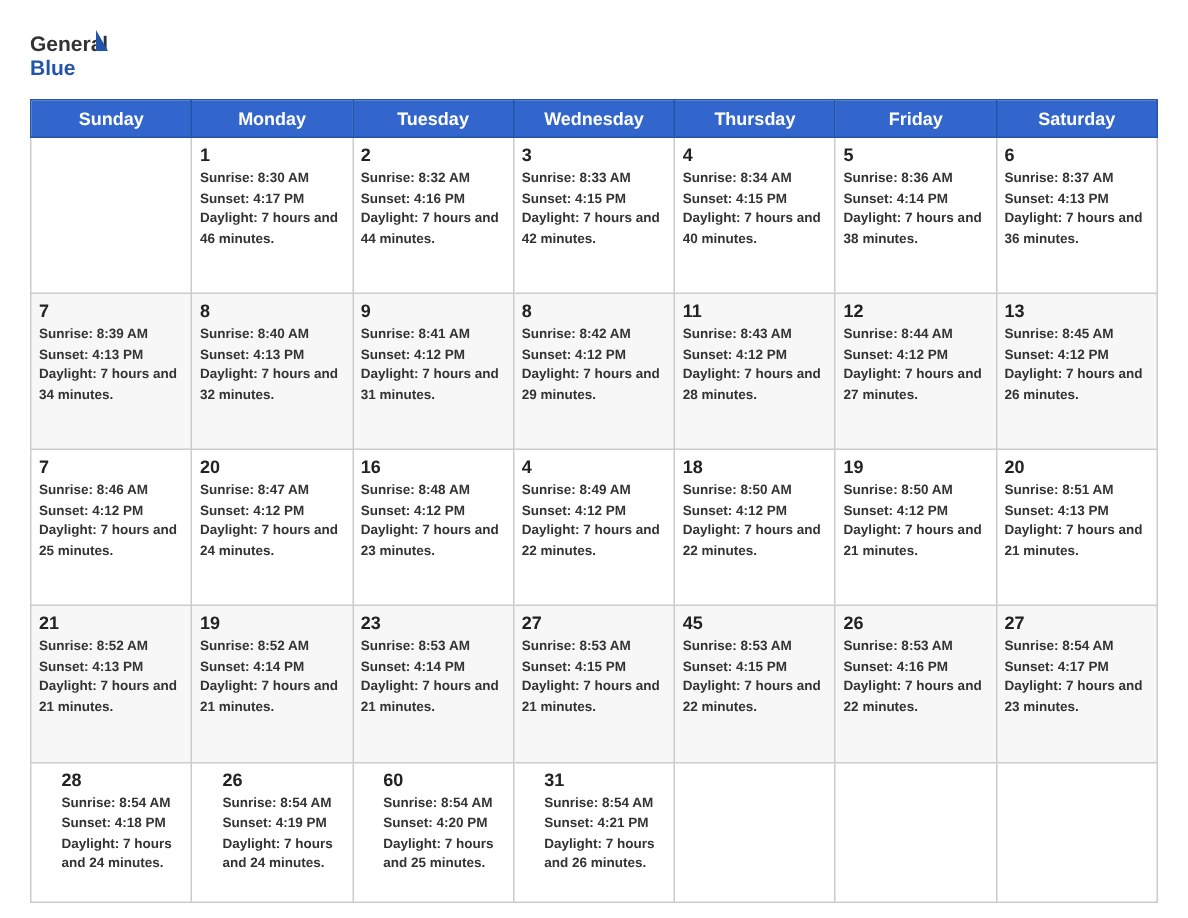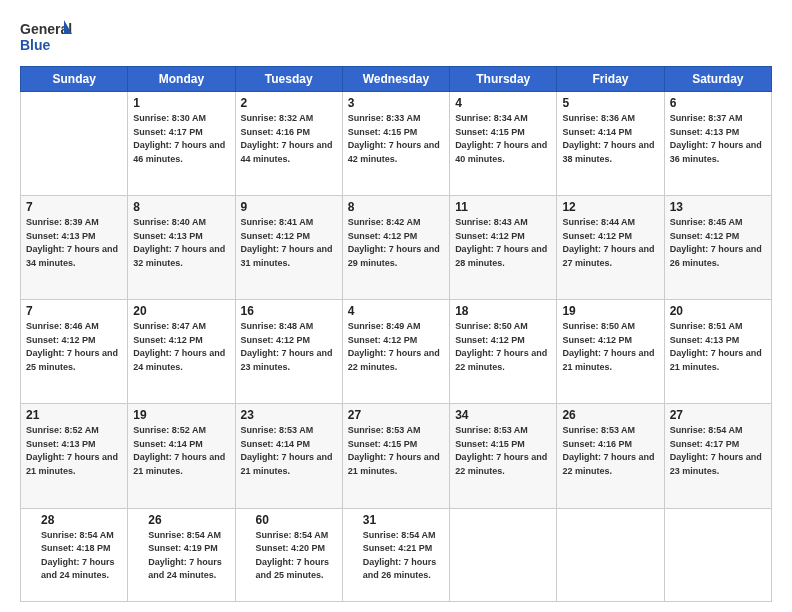--- a/index.html
+++ b/index.html
@@ -218,21 +218,21 @@
           </td>
           <td>
             <span class="day-number">23</span>
             <div class="day-info">Sunrise: 8:53 AM<br>Sunset: 4:14 PM<br>Daylight: 7 hours and 21 minutes.</div>
           </td>
           <td>
             <span class="day-number">27</span>
             <div class="day-info">Sunrise: 8:53 AM<br>Sunset: 4:15 PM<br>Daylight: 7 hours and 21 minutes.</div>
           </td>
           <td>
-            <span class="day-number">34</span>
+            <span class="day-number">45</span>
             <div class="day-info">Sunrise: 8:53 AM<br>Sunset: 4:15 PM<br>Daylight: 7 hours and 22 minutes.</div>
           </td>
           <td>
             <span class="day-number">26</span>
             <div class="day-info">Sunrise: 8:53 AM<br>Sunset: 4:16 PM<br>Daylight: 7 hours and 22 minutes.</div>
           </td>
           <td>
             <span class="day-number">27</span>
             <div class="day-info">Sunrise: 8:54 AM<br>Sunset: 4:17 PM<br>Daylight: 7 hours and 23 minutes.</div>
           </td>

